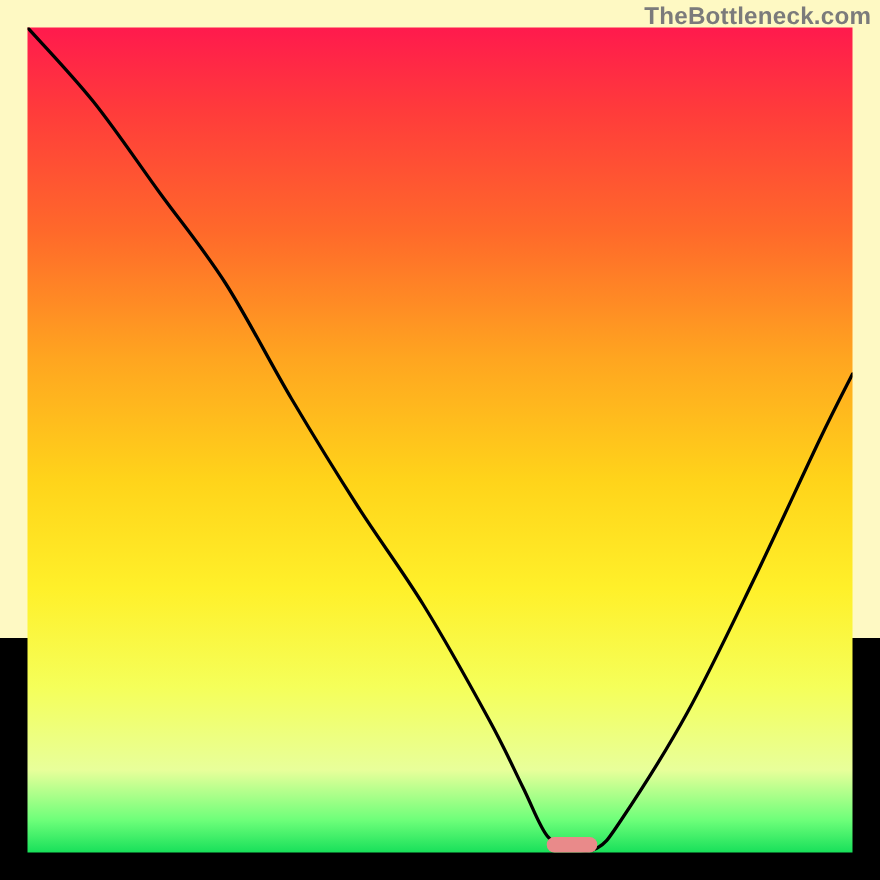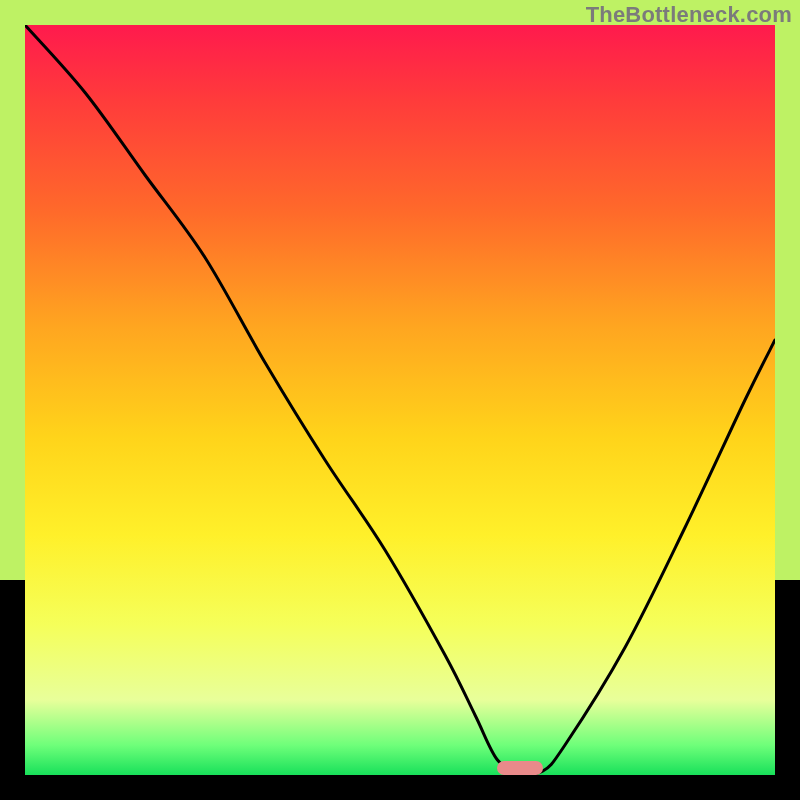--- a/index.html
+++ b/index.html
@@ -8,21 +8,21 @@
     width: 800px;
     height: 800px;
     background: #000;
     overflow: hidden;
     font-family: Arial, Helvetica, sans-serif;
   }
   .frame {
     position: relative;
     width: 800px;
     height: 580px;
-    background: #bef264;
+    background: #fef9c3;
   }
   .plot-area {
     position: absolute;
     left: 25px;
     top: 25px;
     width: 750px;
     height: 750px;
     background: linear-gradient(to bottom,
       #ff1a4d 0%,
       #ff3b3b 10%,

